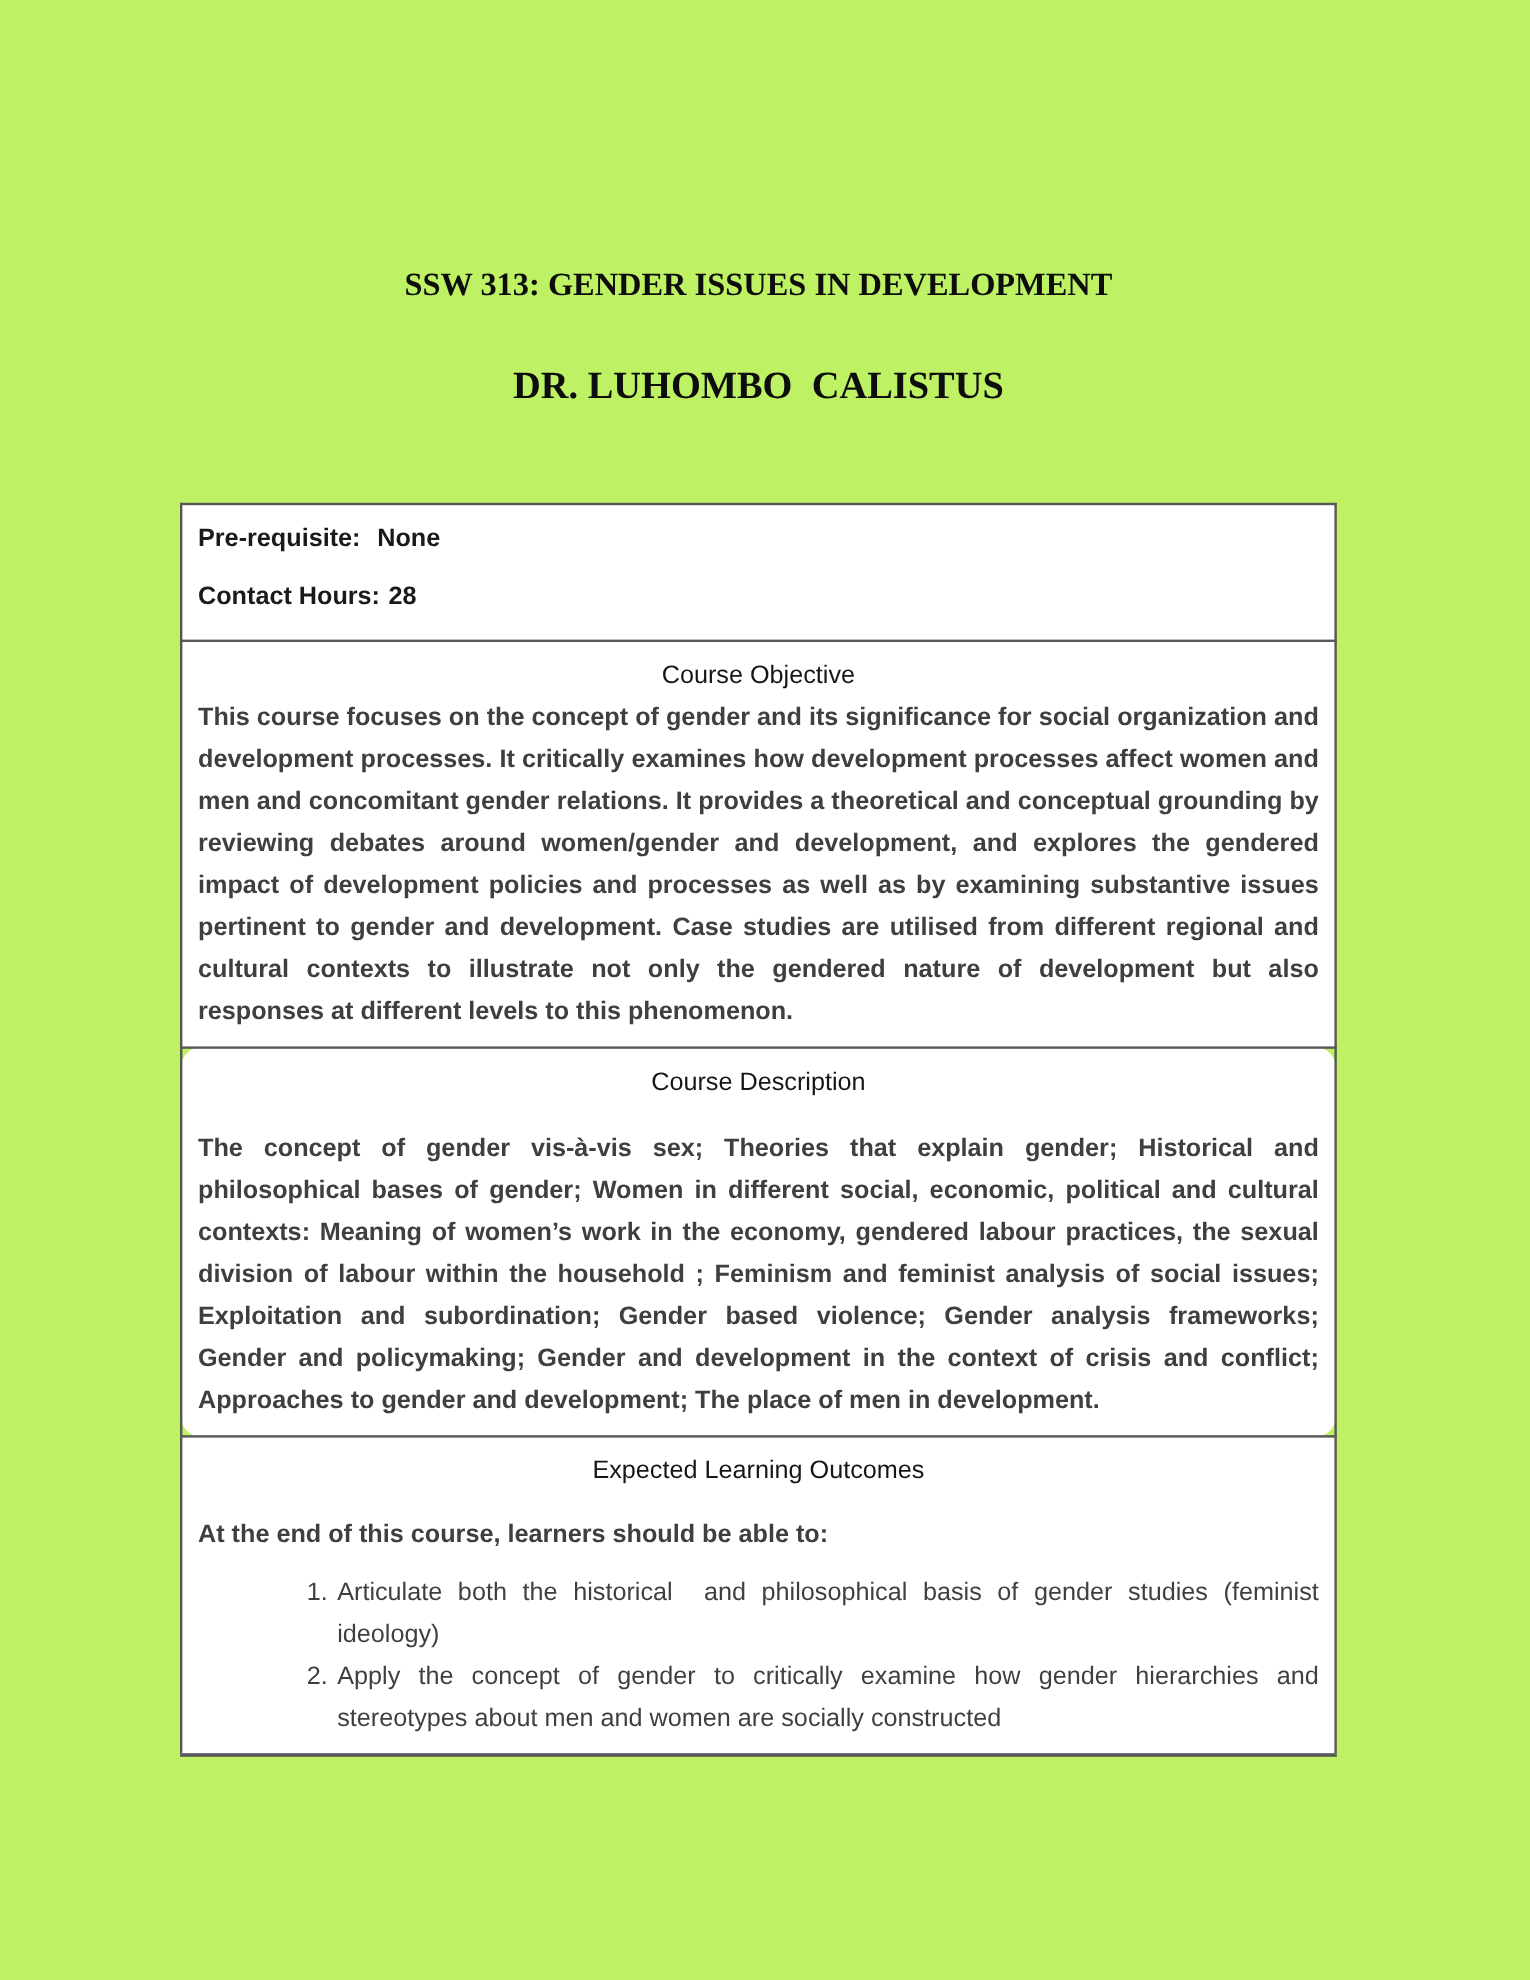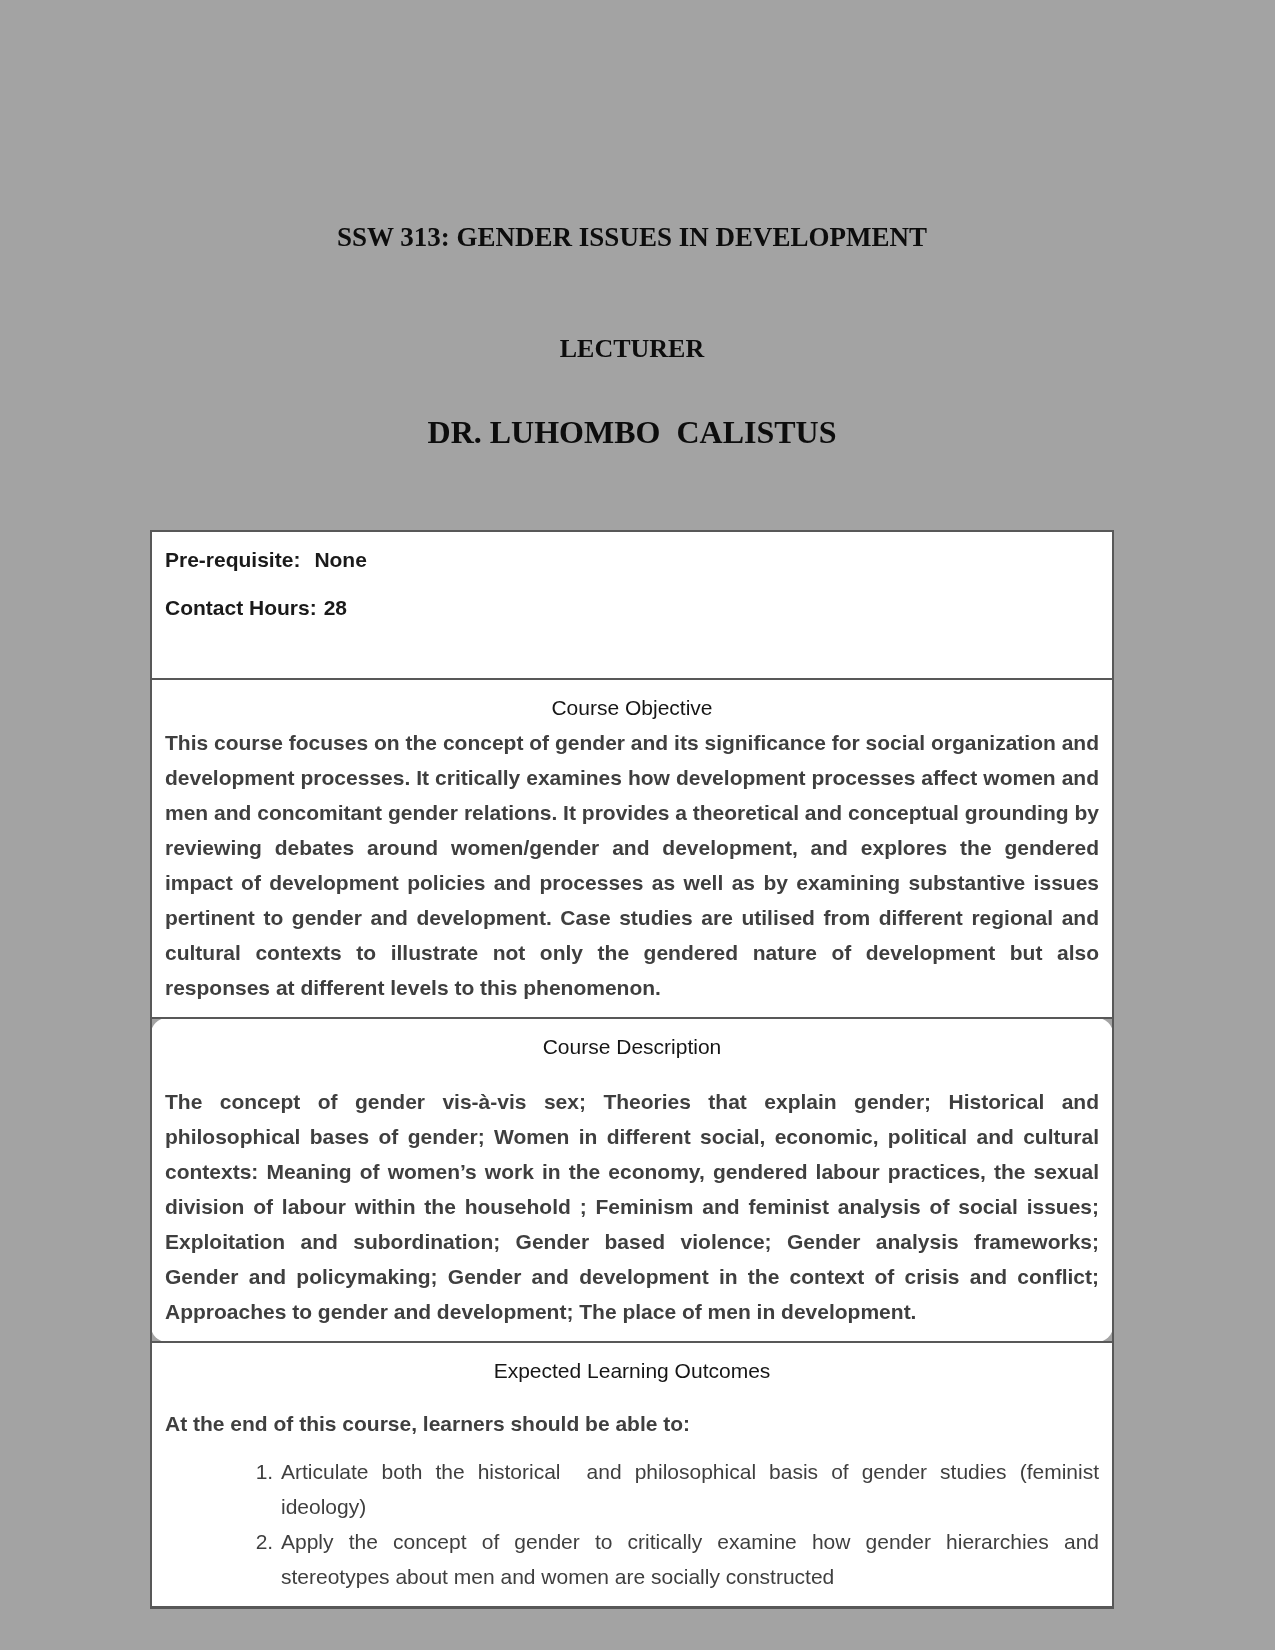--- a/index.html
+++ b/index.html
@@ -1,20 +1,20 @@
 <!DOCTYPE html>
 <html><head>
 <meta charset="utf-8">
 <style>
   html, body { margin: 0; padding: 0; background: #ffffff; }
   .page {
     position: relative;
     width: 1275px;
     height: 1650px;
-    background: #a3a3a3;
+    background: #bef264;
     box-sizing: border-box;
     padding-top: 186px;
     font-family: "Liberation Sans", sans-serif;
     overflow: hidden;
   }
   .title-block {
     width: 964px;
     margin-left: 150px;
     text-align: center;
     font-family: "Liberation Serif", serif;
@@ -36,21 +36,21 @@
     color: #3f3f3f;
   }
   table.doc-table td {
     border: 2px solid #585858;
     padding: 10px 13px 12px 13px;
     vertical-align: top;
     box-sizing: border-box;
     background: #ffffff;
   }
   tr.row-ids td      { height: 113px; }
-  tr.row-meta td     { height: 148px; }
+  tr.row-meta td     { height: 114px; }
   tr.row-objective td{ height: 318px; }
   tr.row-desc td     { height: 320px; border-radius: 16px; }
   tr.row-elo td      { height: 237px; border-bottom-width: 3px; }
 
   .kv { margin: 0 0 13px 0; white-space: pre-wrap; }
   .kv:last-child { margin-bottom: 0; }
   .kv-label { font-weight: 700; color: #1a1a1a; }
   .kv-value { color: #3f3f3f; margin-left: 7px; }
   .kv-value-bold { font-weight: 700; color: #1a1a1a; margin-left: 7px; }
   .kv-value-wide { font-weight: 700; color: #1a1a1a; margin-left: 14px; }
@@ -82,21 +82,20 @@
     padding-left: 2px;
   }
 </style>
 </head>
 <body>
 
 <div class="page">
 
   <div class="title-block">
     <p class="doc-title">SSW 313: GENDER ISSUES IN DEVELOPMENT</p>
-    <p class="doc-subtitle">LECTURER</p>
     <p class="doc-lecturer">DR. LUHOMBO  CALISTUS</p>
   </div>
 
   <table class="doc-table">
     <tbody>
 
       <tr class="row-meta">
         <td>
           <p class="kv"><span class="kv-label">Pre-requisite:</span><span class="kv-value-wide">None</span></p>
           <p class="kv"><span class="kv-label">Contact Hours:</span><span class="kv-value-bold">28</span></p>

